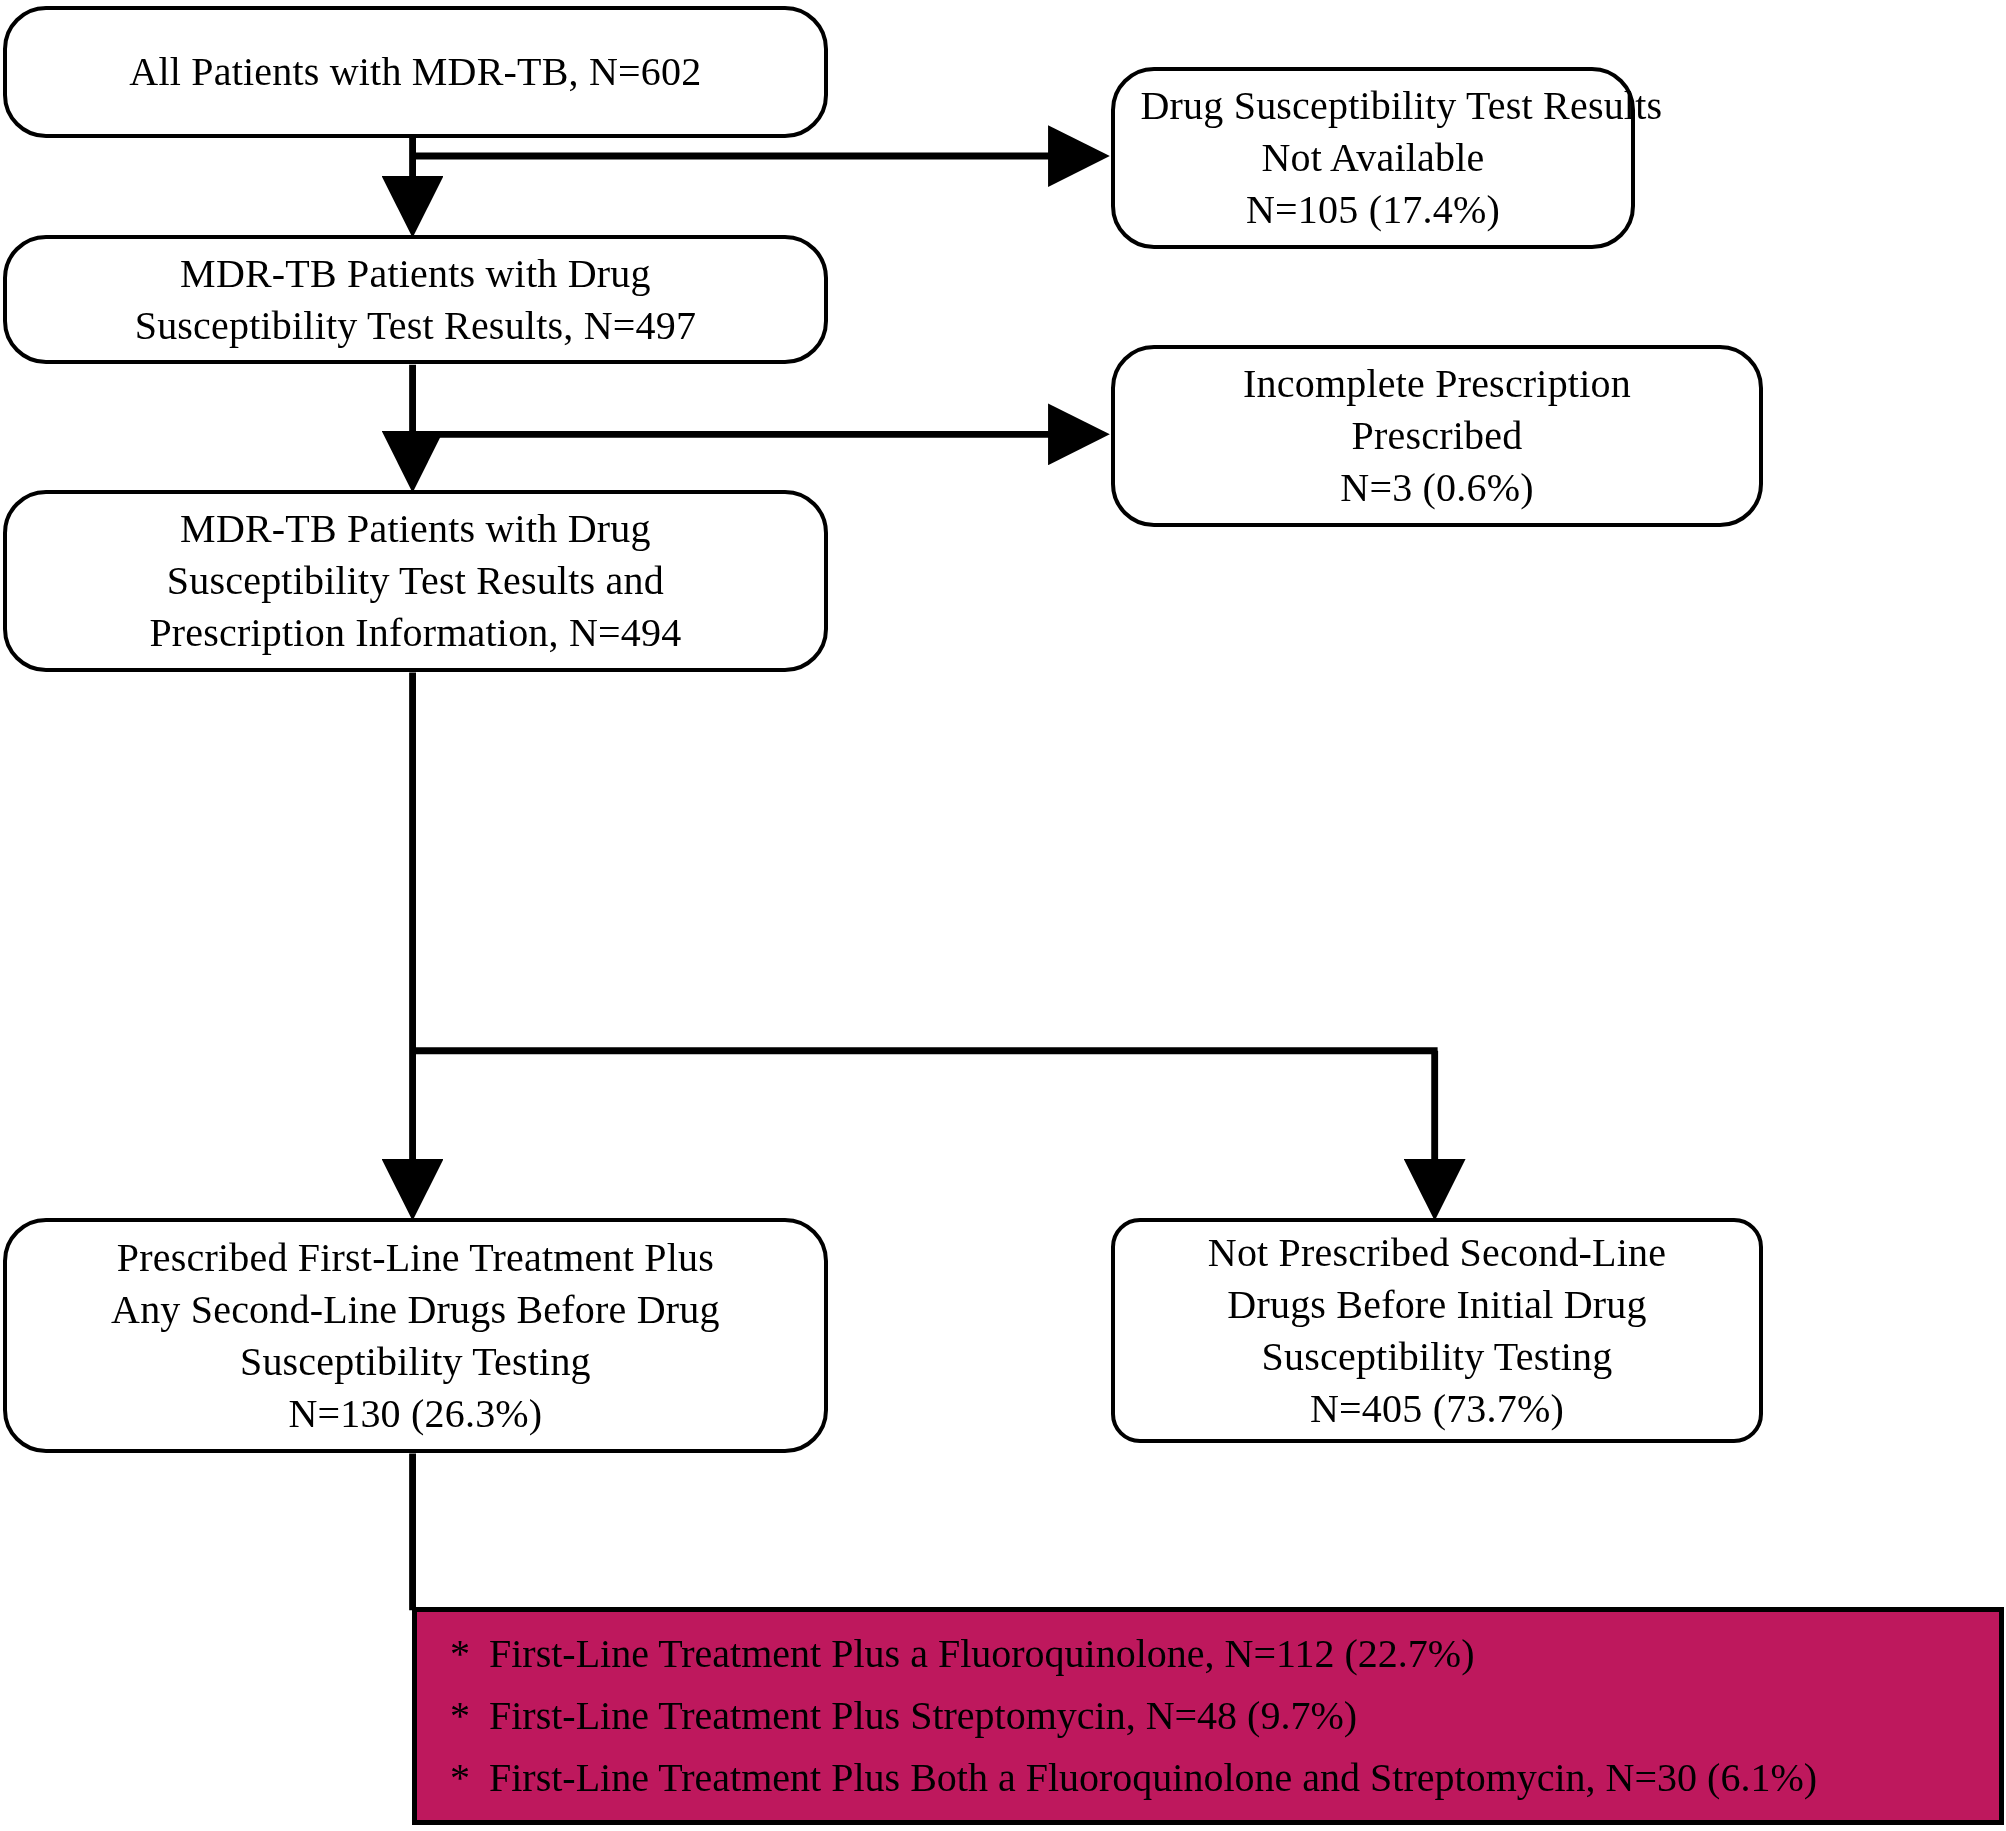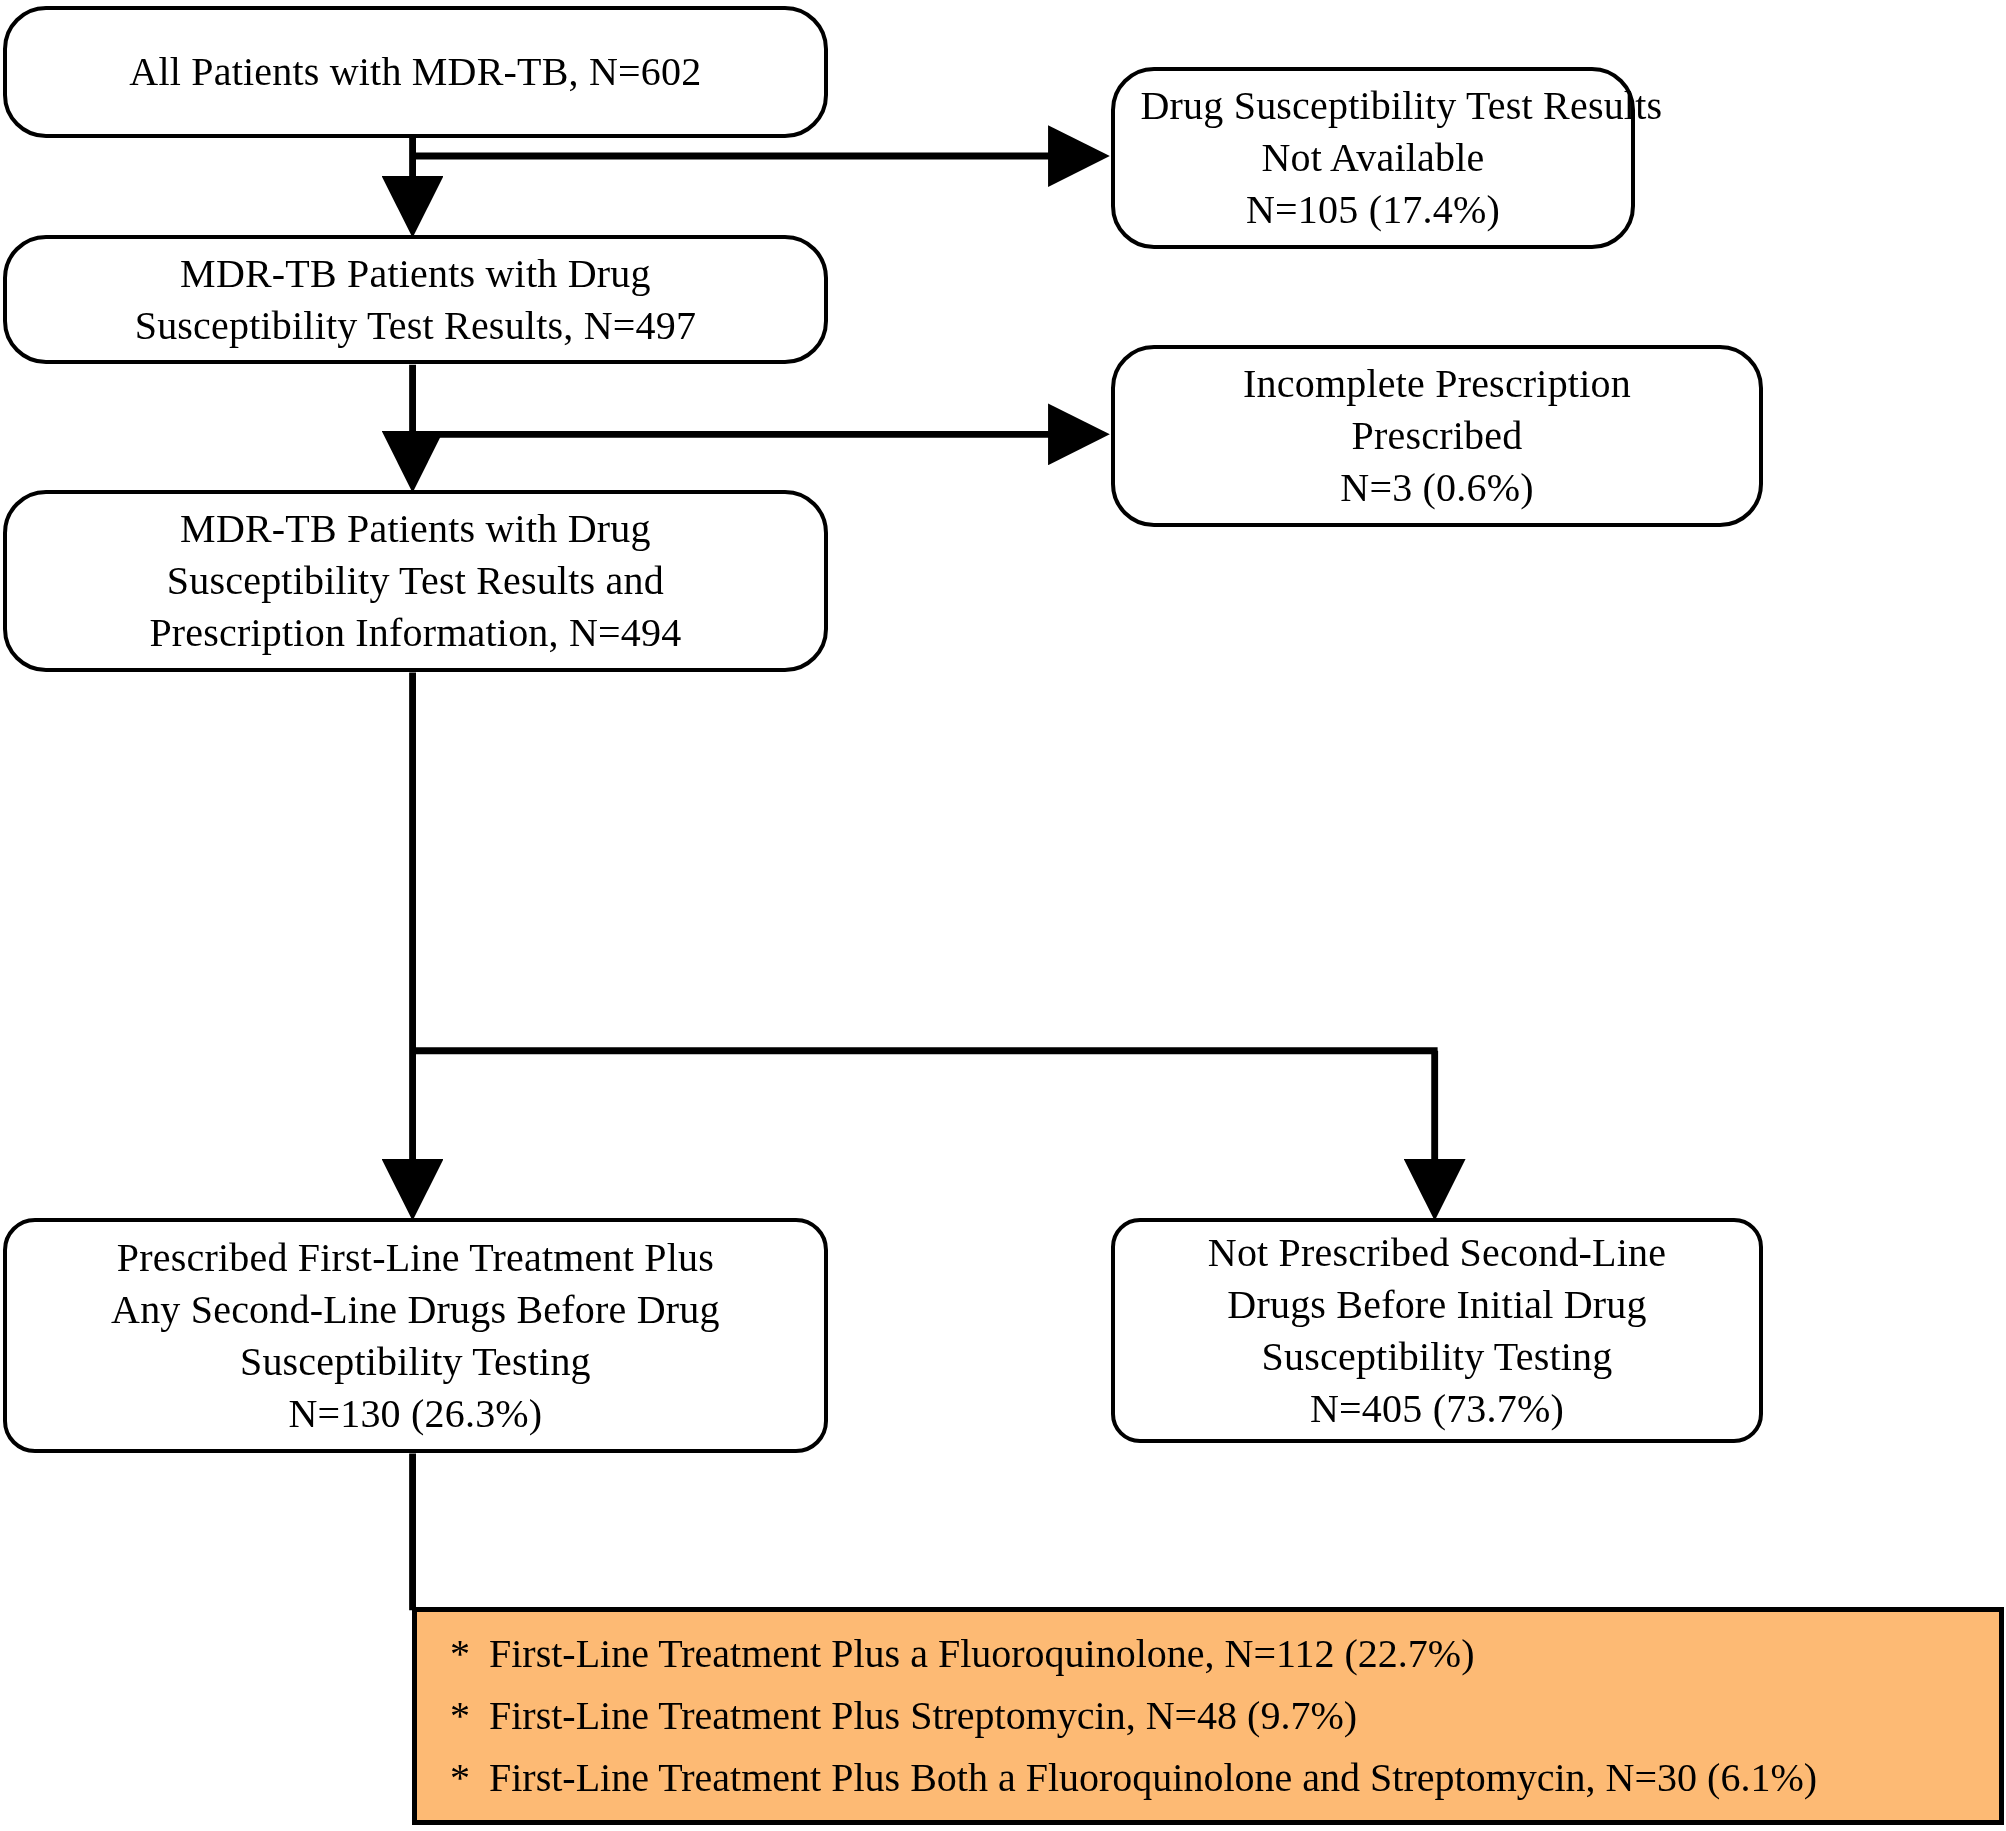--- a/index.html
+++ b/index.html
@@ -46,37 +46,37 @@
     display: block;
     font-size: 40px;
     line-height: 1.30;
     letter-spacing: 0.2px;
     white-space: nowrap;
   }
   
   #node-all-patients   { left: 2.9px;    top: 5.9px;    width: 825px;  height: 132px; }
   #node-dst-available  { left: 2.9px;    top: 235px;  width: 825px;  height: 129px; }
   #node-dst-and-rx     { left: 2.9px;    top: 490px;  width: 825px;  height: 182px; }
-  #node-prescribed     { left: 2.9px;    top: 1218px; width: 825px;  height: 235px; border-radius: 32px; }
+  #node-prescribed     { left: 2.9px;    top: 1218px; width: 825px;  height: 235px; }
   
   #node-dst-unavailable{ left: 1111px; top: 67px;   width: 524px;  height: 182px; }
   #node-incomplete-rx  { left: 1111px; top: 345px;  width: 652px;  height: 182px; }
   #node-not-prescribed { left: 1111px; top: 1218px; width: 652px;  height: 225px; border-radius: 29px; }
 
   
   #node-footnote {
     position: absolute;
     left: 412px;
     top: 1607px;
     width: 1592px;
     height: 218px;
     box-sizing: border-box;
     border: 5.9px solid #000000;
     border-radius: 0;
-    background: #fdba74;
+    background: #be185d;
     z-index: 3;
     display: flex;
     flex-direction: column;
     justify-content: center;
     padding: 5.9px 0 5.9px 33px;
   }
   #node-footnote .bullet-row {
     display: block;
     font-size: 40px;
     line-height: 1.0;

